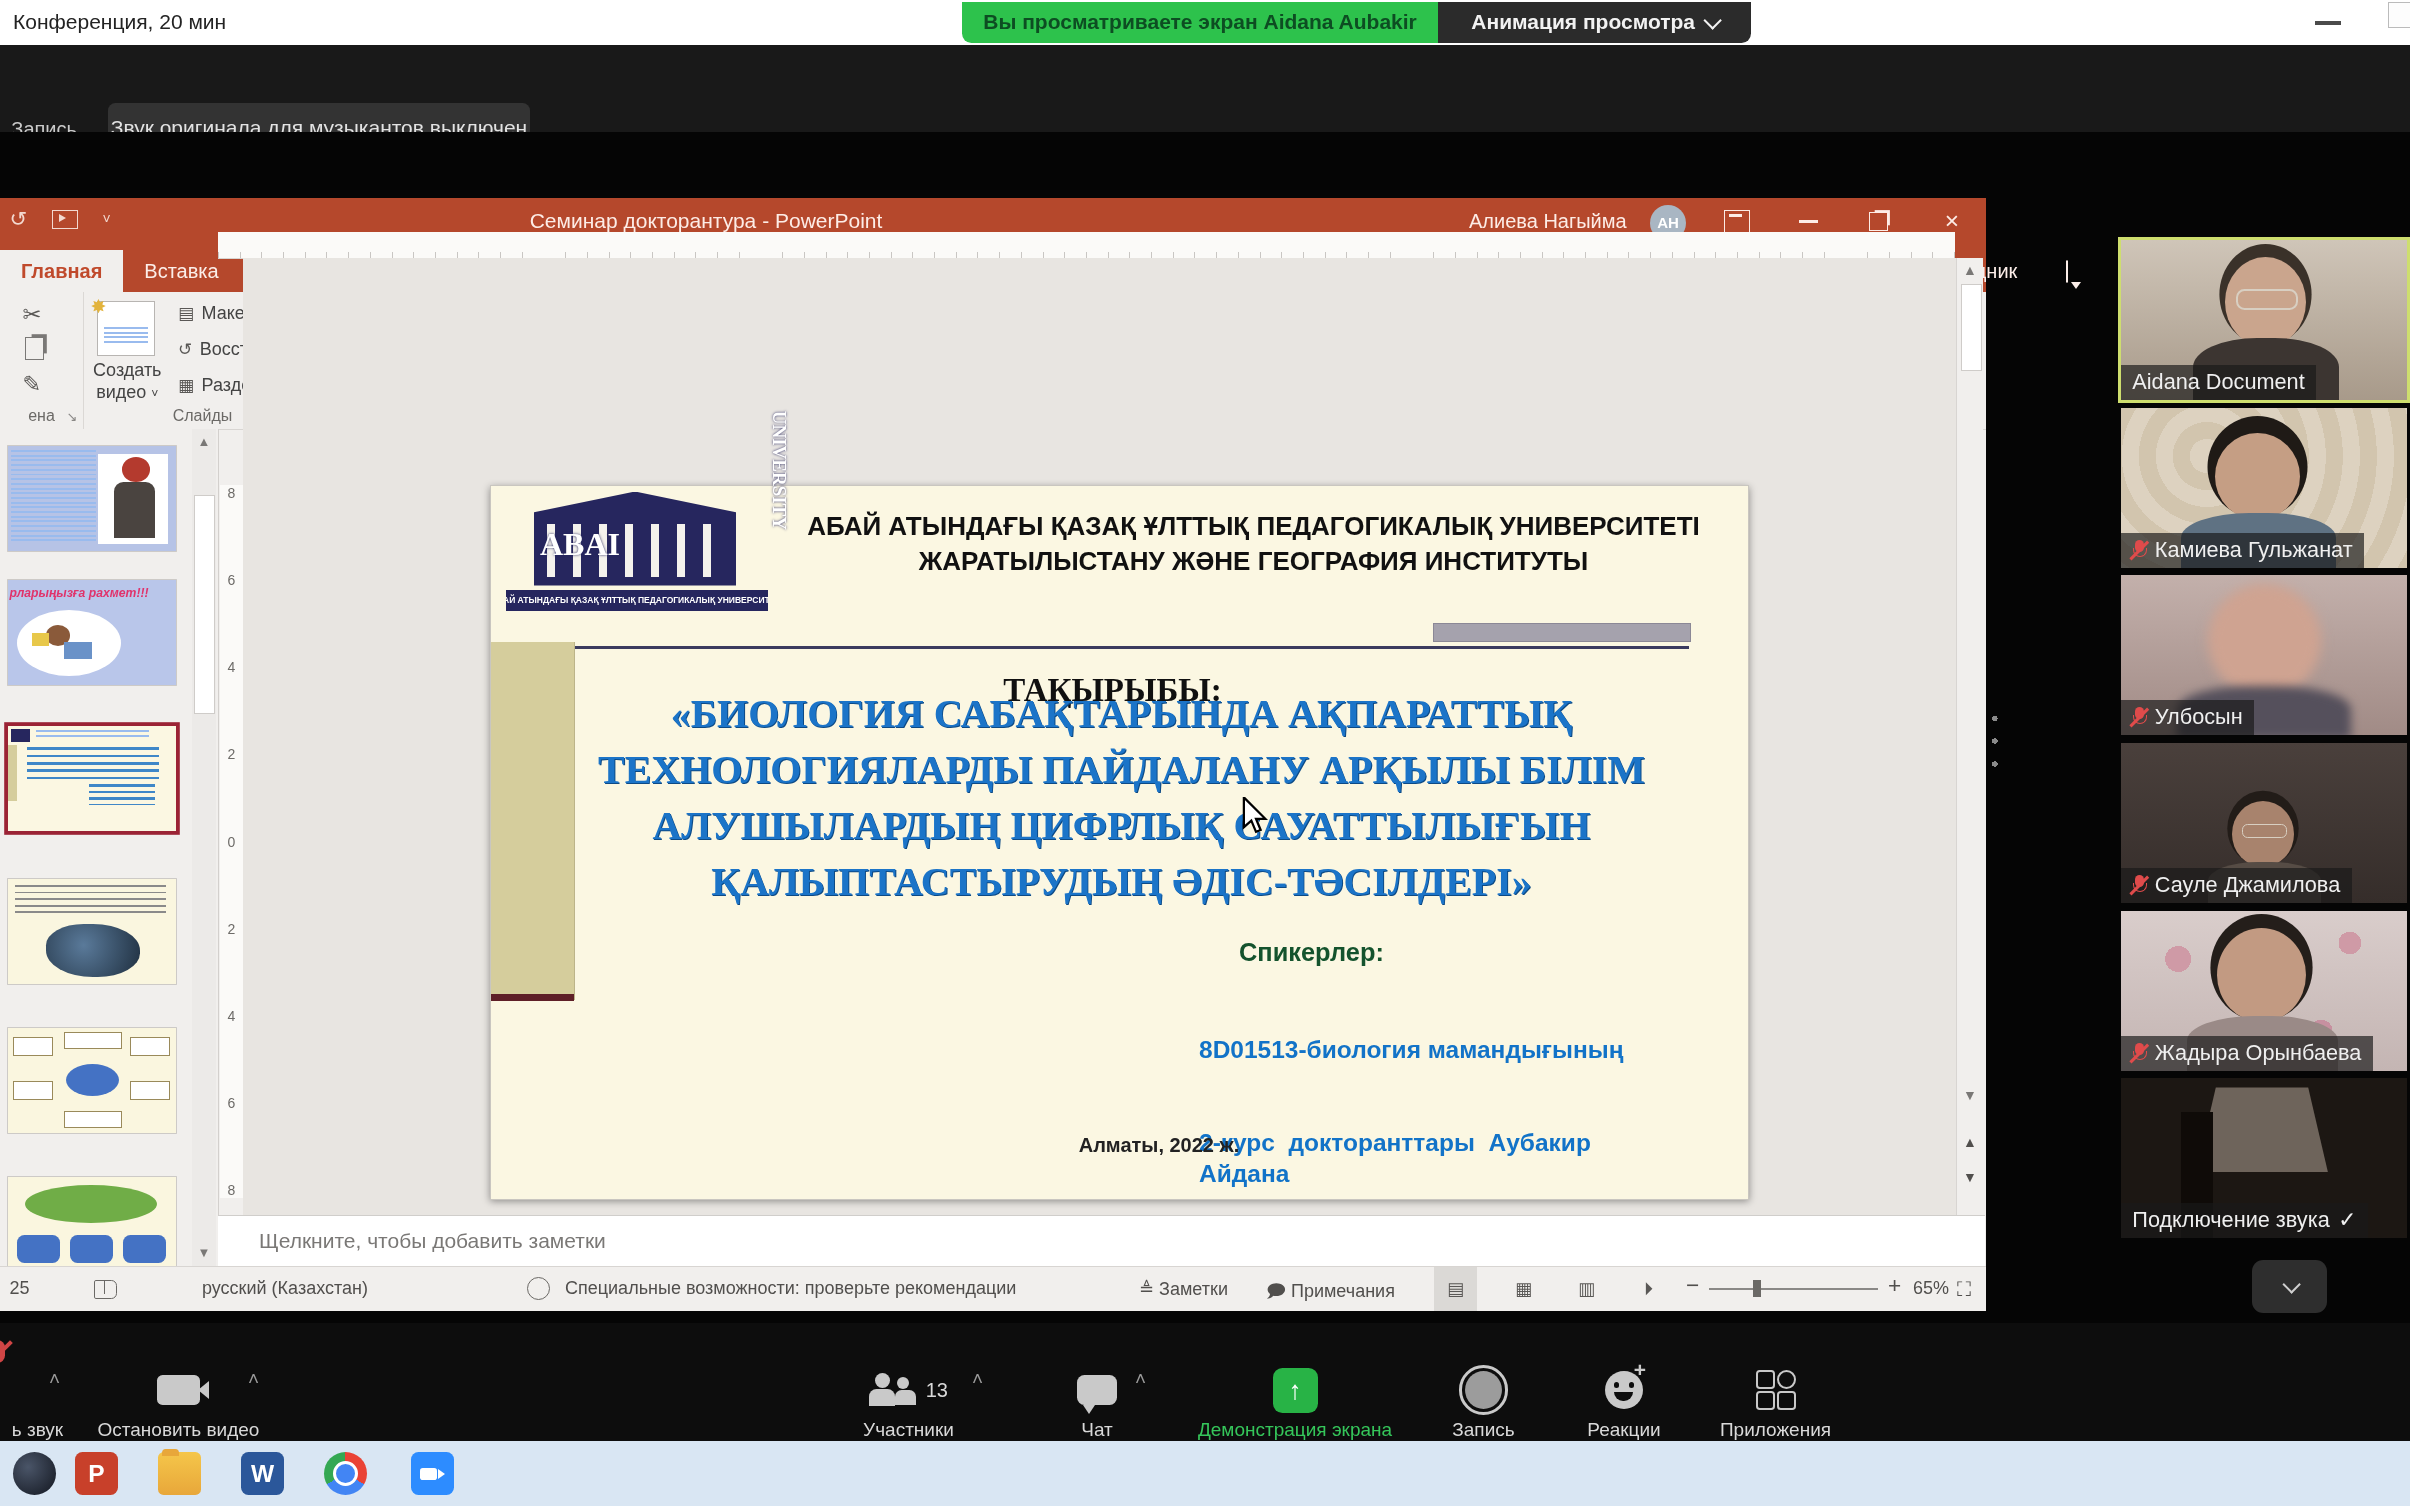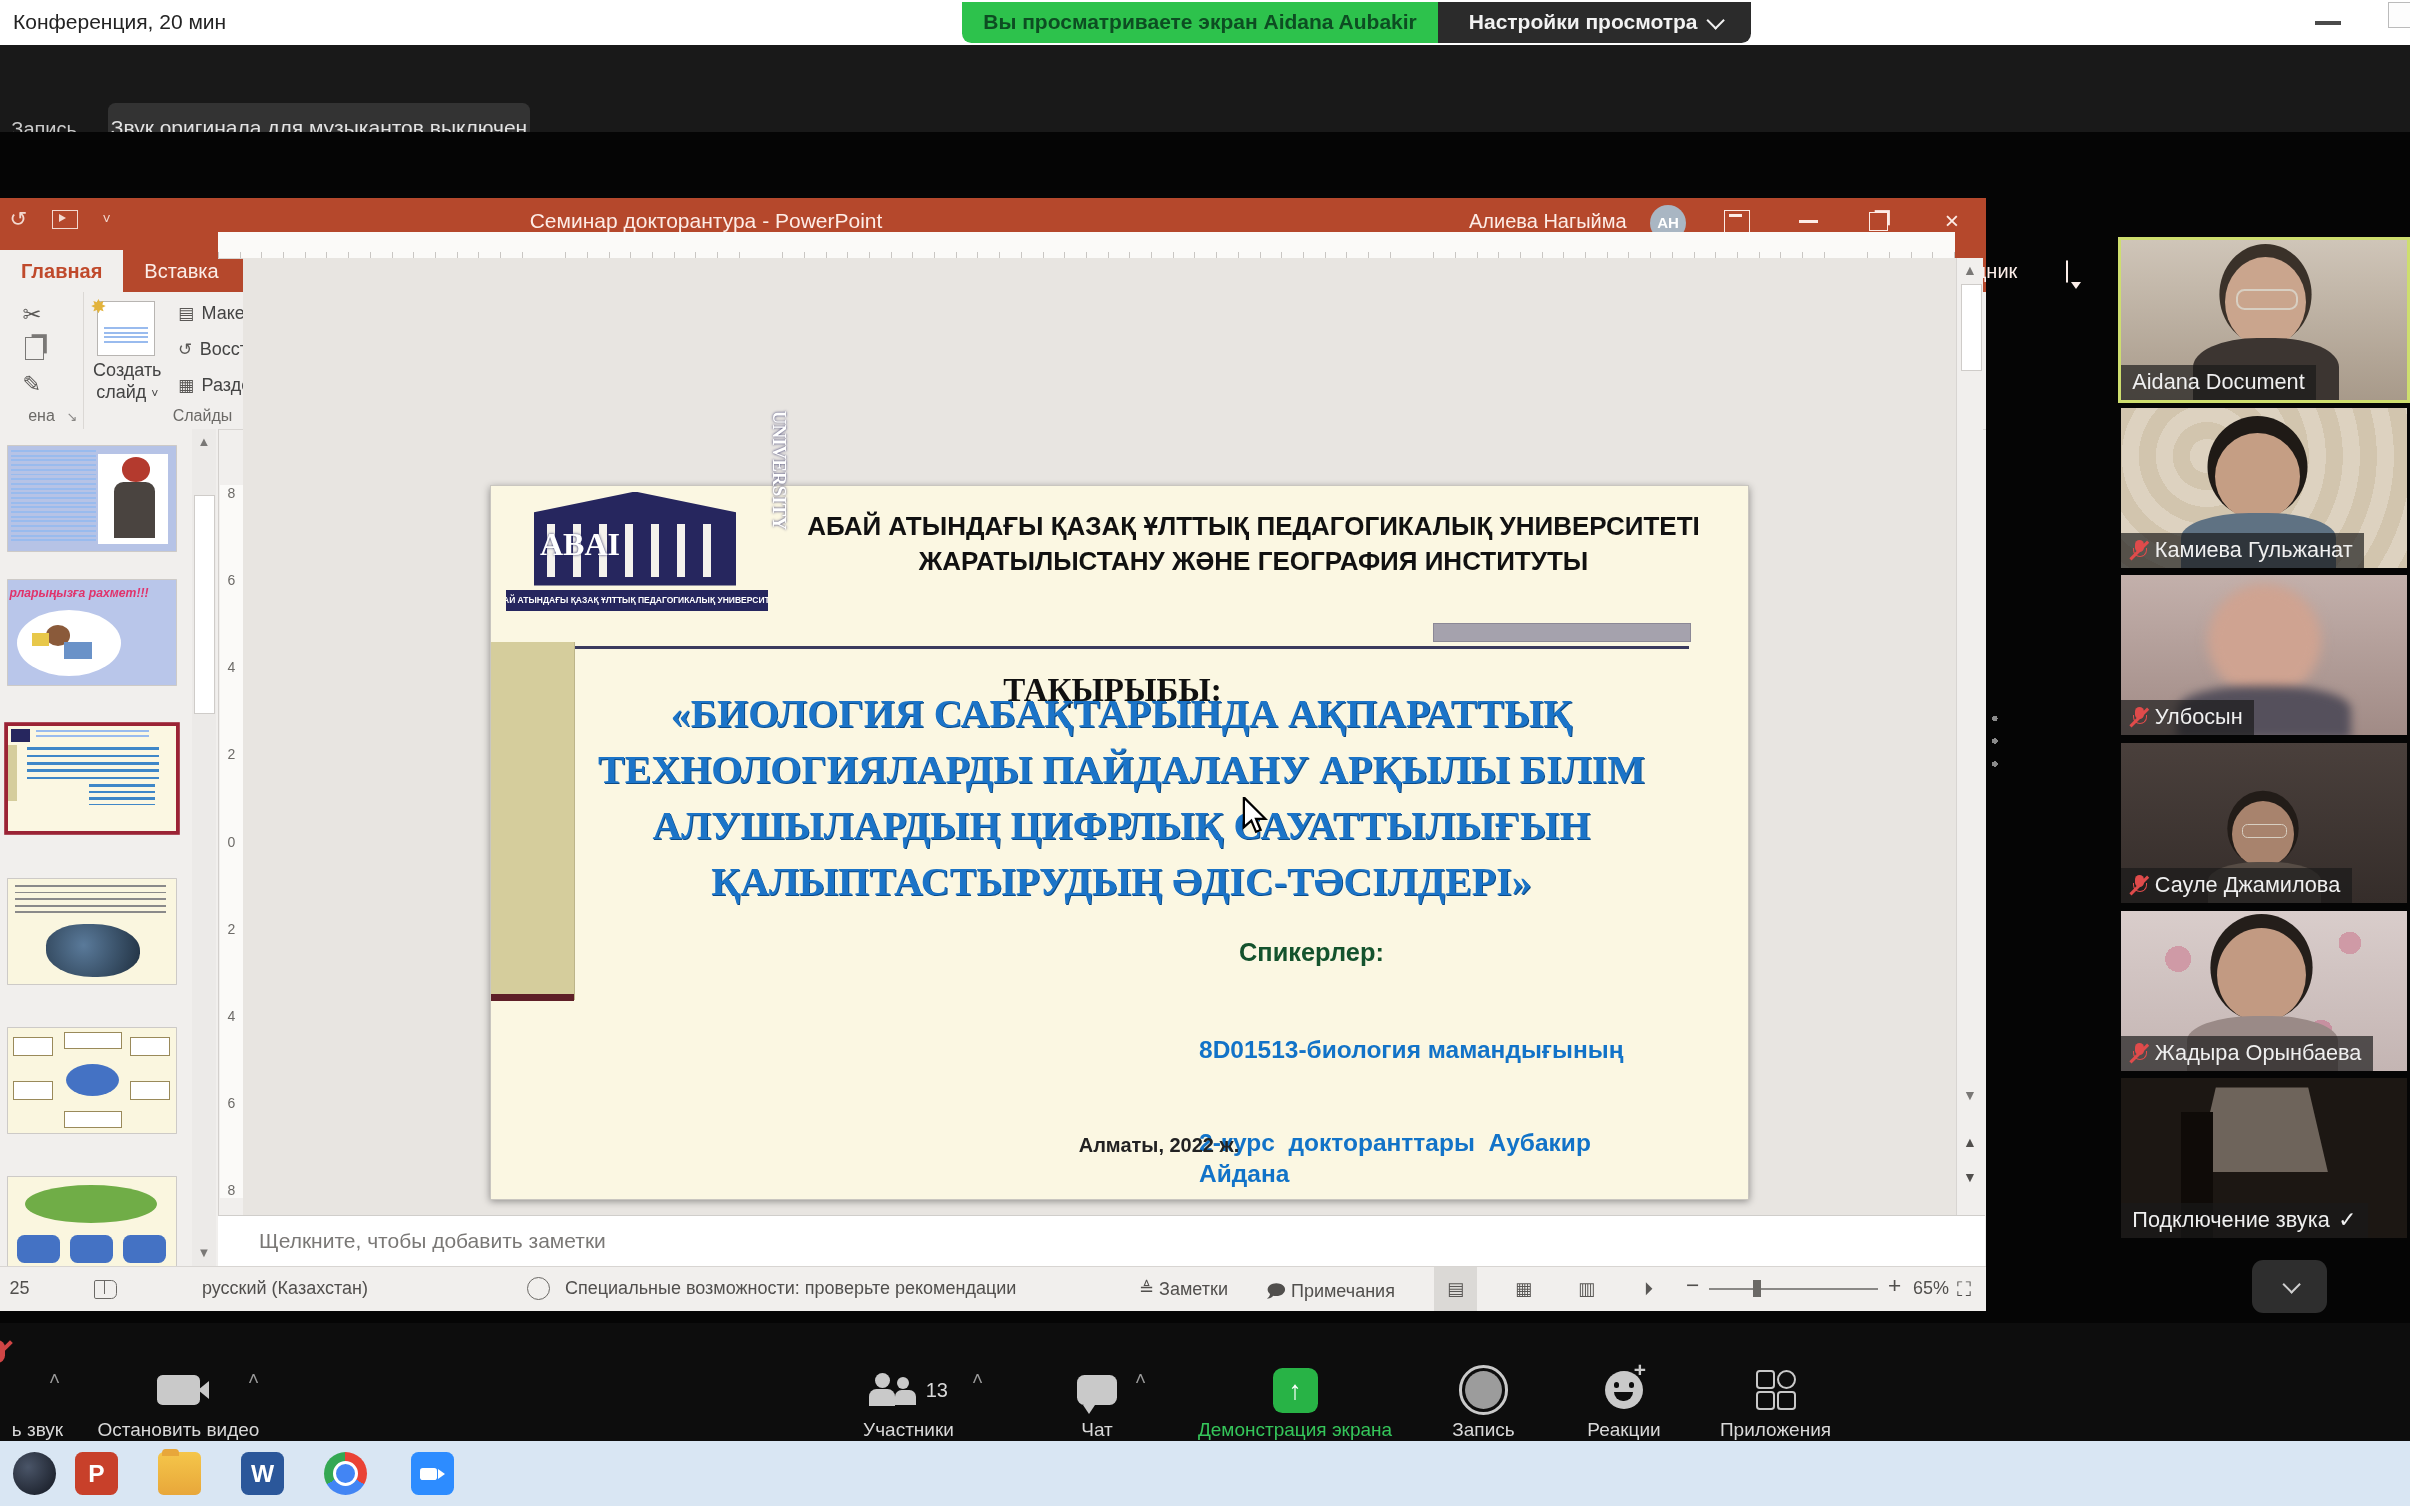--- a/index.html
+++ b/index.html
@@ -151,21 +151,21 @@
 <body>
 
 <div class="screen">
 
   <div class="abs topbar">
     <div class="abs meeting-title">Конференция, 20 мин</div>
     <div class="abs green-banner">
       <span>Вы просматриваете экран Aidana Aubakir</span>
     </div>
     <div class="abs view-settings">
-      <span>Настройки просмотра</span>
+      <span>Анимация просмотра</span>
       <span class="chev"></span>
     </div>
     <div class="abs win-min"></div>
     <div class="abs win-corner"></div>
   </div>
 
   <div class="abs recordbar">
     <div class="abs rec-label">Запись</div>
     <div class="abs orig-sound">
       <span>Звук оригинала для музыкантов выключен</span>
@@ -223,21 +223,21 @@
         <div class="rg-label">ена</div>
         <div class="launcher">↘</div>
       </div>
       <div class="rgroup" style="width:237px;">
         <div style="position:absolute;left:13px;top:9.4px;width:56px;height:53px;border:1.9px solid #b8b5b2;background:#fff;">
           <div style="position:absolute;left:-7.5px;top:-7.5px;color:#e2b33c;font-size:19px;">✸</div>
           <div style="margin:24.5px 5.6px 0;height:17px;" class="mini-lines"></div>
         </div>
         <div style="position:absolute;left:3.8px;top:68px;width:79px;text-align:center;font-size:18px;color:#444;line-height:21.7px;">
           <span>Создать</span><br>
-          <span>слайд</span> <span style="font-size:12.2px;">˅</span>
+          <span>видео</span> <span style="font-size:12.2px;">˅</span>
         </div>
         <div style="position:absolute;left:94px;top:7.5px;" class="rbtn-line">
             <span class="ric" style="font-size:17px;">▤</span>
             <span>Макет</span>
             <span style="font-size:12.2px;color:#777;">˅</span>
           </div>
         <div style="position:absolute;left:94px;top:43px;" class="rbtn-line">
             <span class="ric" style="font-size:17px;">↺</span>
             <span>Восстановить</span>
           </div>

